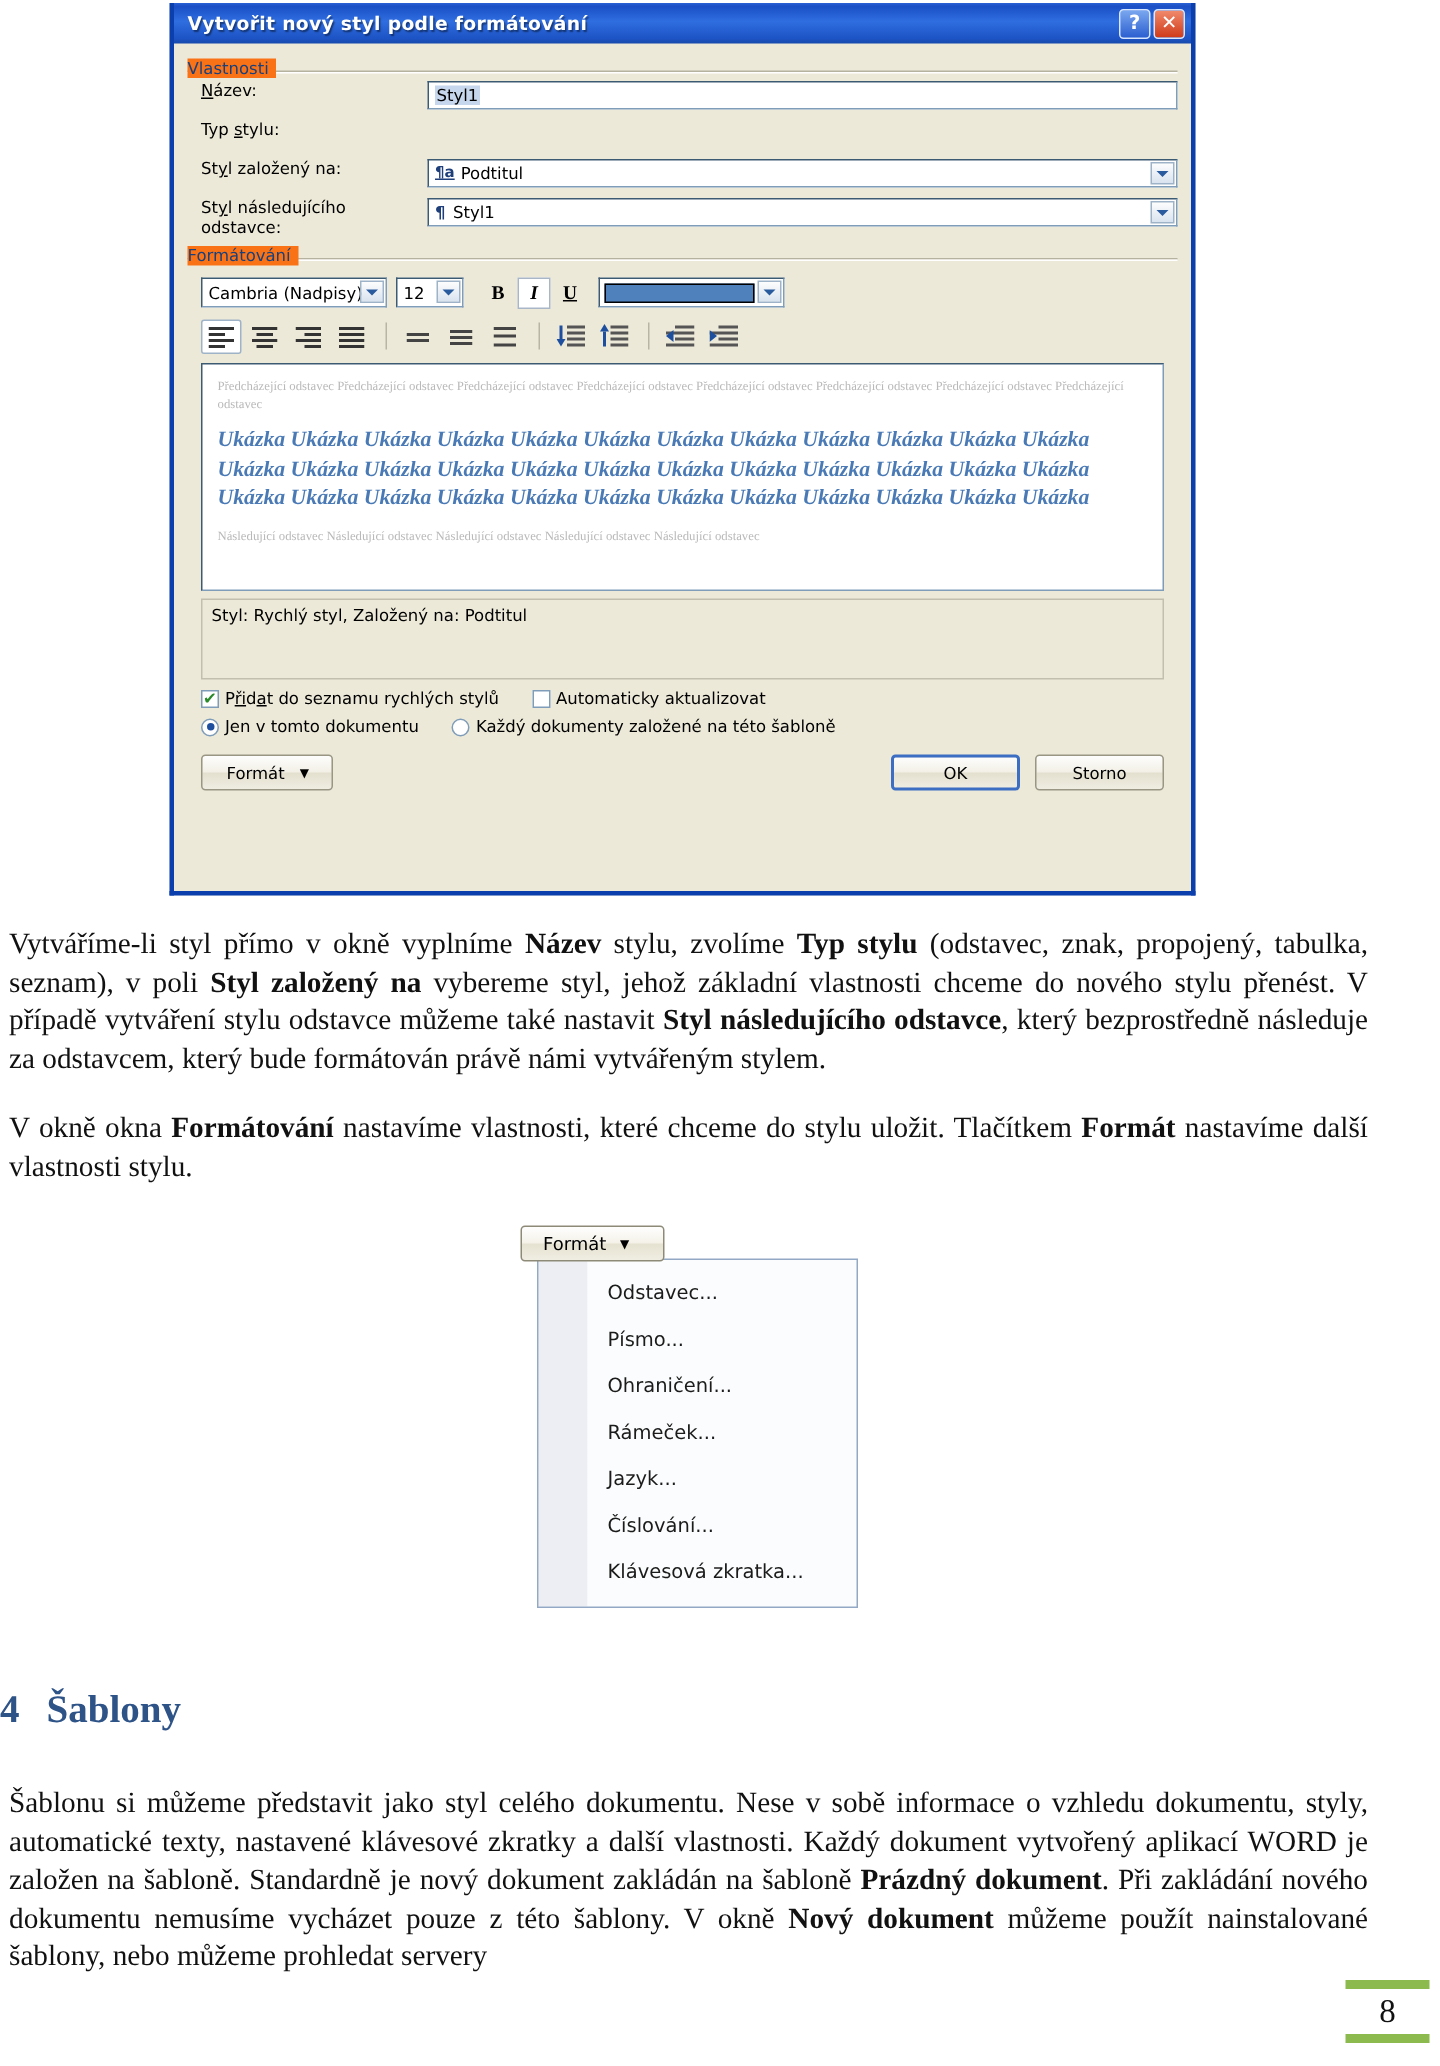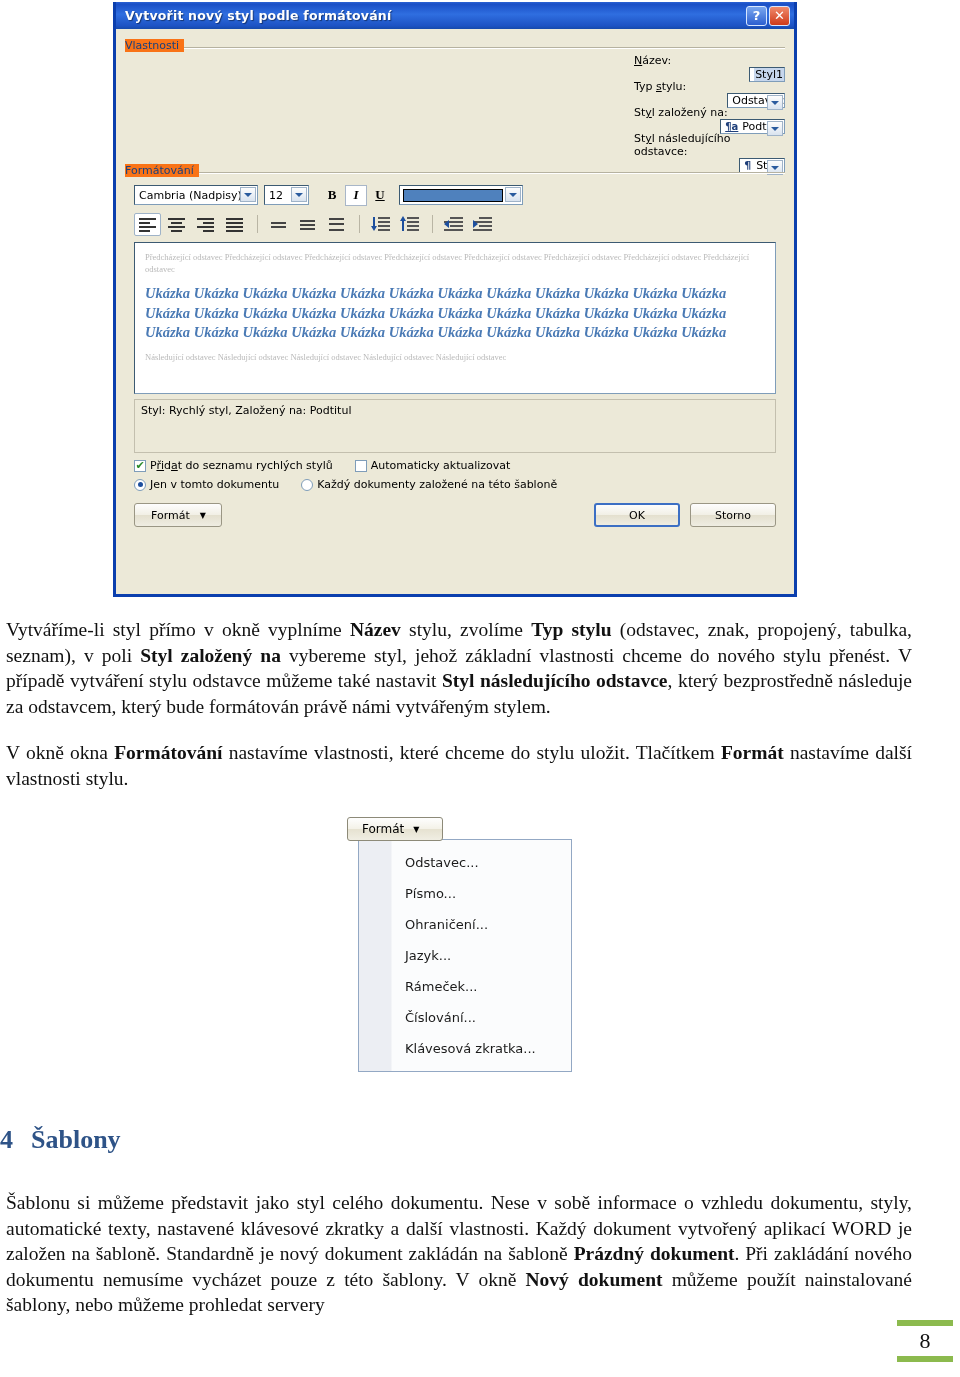--- a/index.html
+++ b/index.html
@@ -40,21 +40,21 @@
   .tbtn.help{background:linear-gradient(to bottom,#7aa7ef,#2c5fd0);}
   .tbtn.close{background:linear-gradient(to bottom,#f08a6c,#cf3a19);}
 
   .dlg-body{padding:6px 9px 0 9px;position:relative;height:565px;box-sizing:border-box;}
 
   .grp{position:relative;margin-top:4px;}
   .grp-label{color:#19407e;font-size:11px;background:#f97316;display:inline-block;padding-right:5px;position:relative;z-index:2;}
   .grp-line{position:absolute;left:0;right:0;top:8px;height:1px;background:#b6b2a0;z-index:1;}
   .grp-line::after{content:"";position:absolute;left:0;right:0;top:1px;height:1px;background:#ffffff;}
 
-  .frow{display:flex;align-items:flex-end;height:24px;margin-top:2px;flex-direction:column;}
+  .frow{display:flex;align-items:flex-start;height:24px;margin-top:2px;}
   .flabel{width:160px;font-size:11px;padding-left:9px;box-sizing:border-box;}
   .u{text-decoration:underline;}
 
   .fld{
     flex:1;height:19px;background:#ffffff;
     border:1px solid #7f9db9;border-top-color:#3c5a72;border-left-color:#3c5a72;
     display:flex;align-items:center;box-sizing:border-box;font-size:11px;
     padding-left:4px;position:relative;
   }
   .fld .sel{background:#c6d6ec;padding:0 1px;}
@@ -205,26 +205,20 @@
 
     <div class="frow">
       <span class="flabel"><span class="u">N</span>ázev:</span>
       <div class="fld">
         <span class="sel">Styl1</span>
       </div>
     </div>
 
     <div class="frow">
       <span class="flabel">Typ <span class="u">s</span>tylu:</span>
-      <div class="fld">
-        <span>Odstavec</span>
-        <span class="combo-arrow">
-            <i></i>
-          </span>
-      </div>
     </div>
 
     <div class="frow">
       <span class="flabel">St<span class="u">y</span>l založený na:</span>
       <div class="fld">
         <span class="styleicon">¶a</span>
         <span>Podtitul</span>
         <span class="combo-arrow">
             <i></i>
           </span>
@@ -460,24 +454,24 @@
       <div class="menu-item">
           <span>Odstavec...</span>
         </div>
       <div class="menu-item">
           <span>Písmo...</span>
         </div>
       <div class="menu-item">
           <span>Ohraničení...</span>
         </div>
       <div class="menu-item">
+          <span>Rámeček...</span>
+        </div>
+      <div class="menu-item">
           <span>Jazyk...</span>
-        </div>
-      <div class="menu-item">
-          <span>Rámeček...</span>
         </div>
       <div class="menu-item">
           <span>Číslování...</span>
         </div>
       <div class="menu-item">
           <span>Klávesová zkratka...</span>
         </div>
     </div>
   </div>
 

